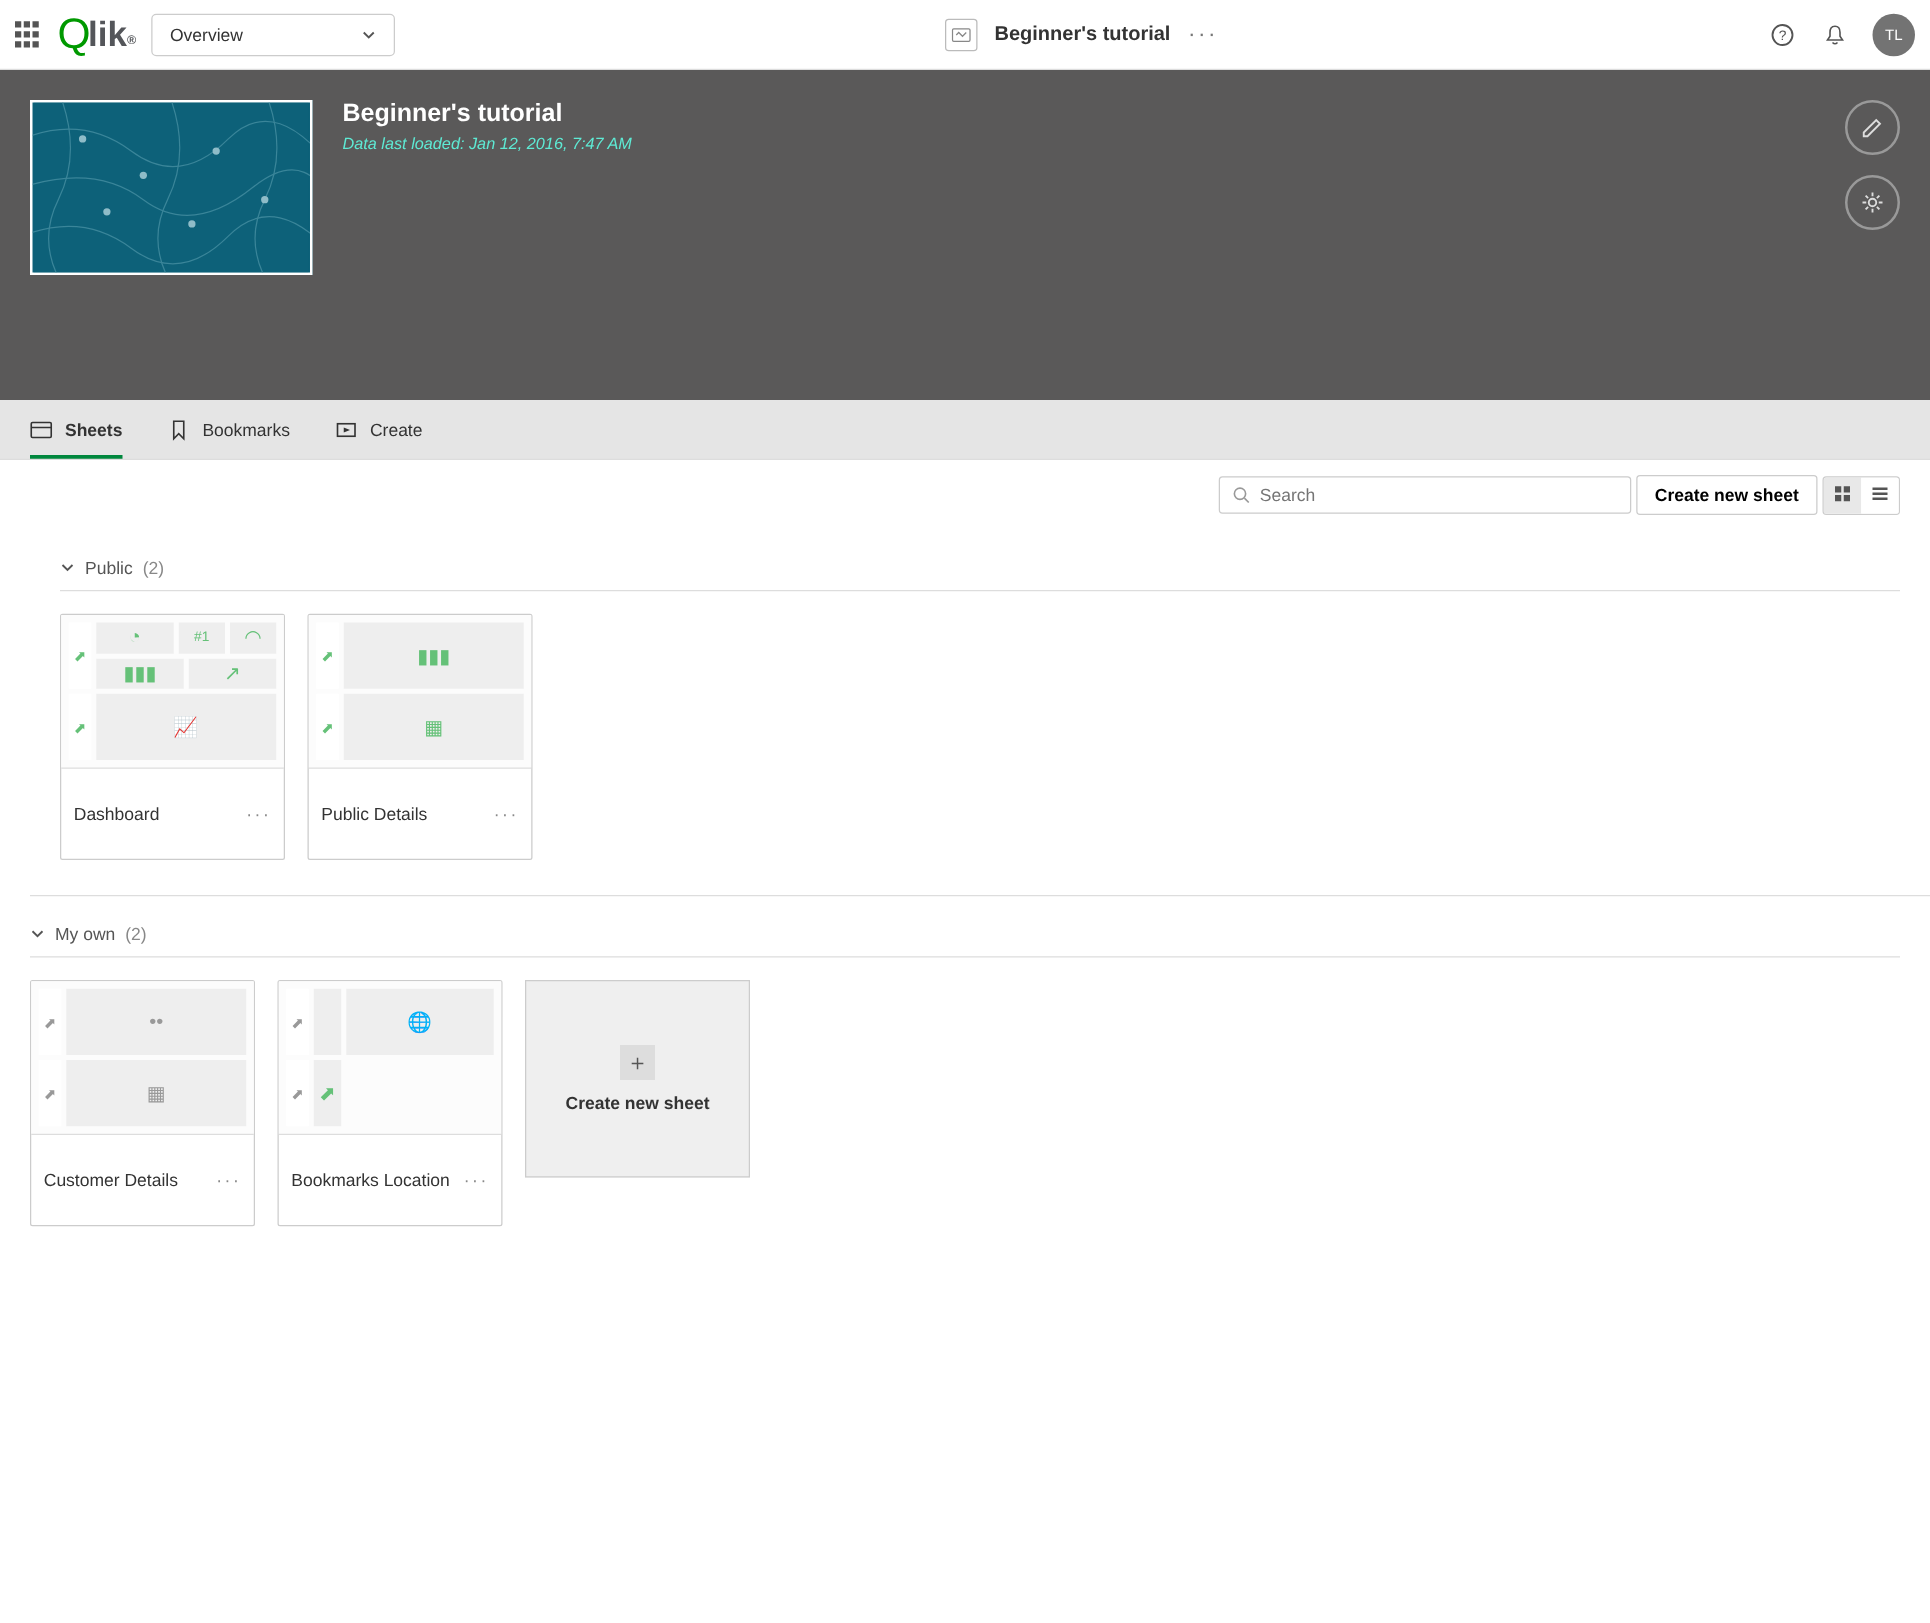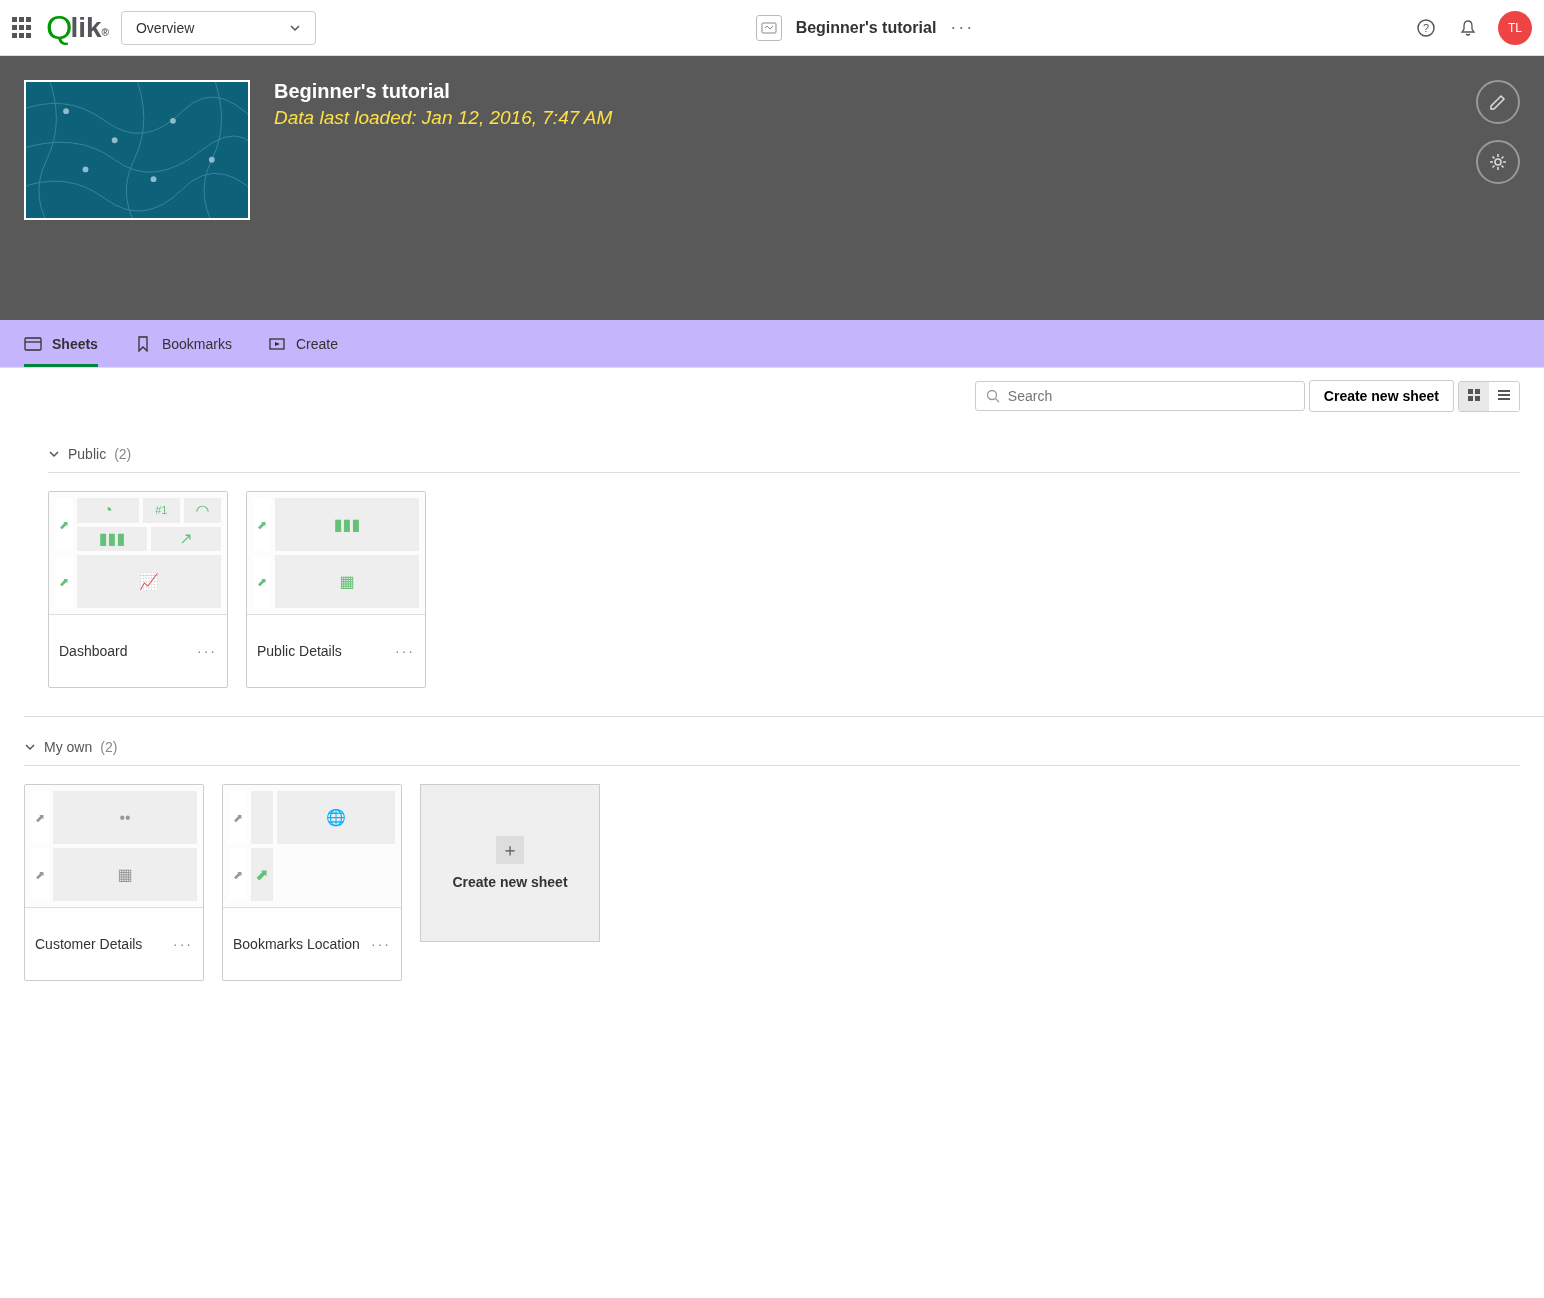--- a/index.html
+++ b/index.html
@@ -11,34 +11,34 @@
 .apps-icon span { width: 5px; height: 5px; background: #555; }
 .logo { font-size: 28px; font-weight: 700; color: #54565a; display: flex; align-items: center; }
 .logo-q { color: #009900; font-size: 34px; font-weight: 400; margin-right: -2px; }
 .dropdown { border: 1px solid #ccc; border-radius: 4px; padding: 8px 14px; min-width: 195px; display: flex; justify-content: space-between; align-items: center; cursor: pointer; background: #fff; }
 .topbar-center { flex: 1; display: flex; align-items: center; justify-content: center; gap: 14px; }
 .thumb-icon { width: 26px; height: 26px; border: 1px solid #bbb; border-radius: 3px; display: flex; align-items: center; justify-content: center; color: #888; }
 .app-title { font-size: 16px; font-weight: 600; }
 .more-dots { color: #777; font-size: 18px; letter-spacing: 2px; cursor: pointer; }
 .topbar-right { display: flex; align-items: center; gap: 18px; }
 .icon-btn { width: 24px; height: 24px; display: flex; align-items: center; justify-content: center; color: #555; cursor: pointer; }
-.avatar { width: 34px; height: 34px; border-radius: 50%; background: #ef4444; display: flex; align-items: center; justify-content: center; color: #fff; font-size: 12px; cursor: pointer; }
+.avatar { width: 34px; height: 34px; border-radius: 50%; background: #737373; display: flex; align-items: center; justify-content: center; color: #fff; font-size: 12px; cursor: pointer; }
 
 
 .hero { background: #5a5959; padding: 24px 24px 100px 24px; display: flex; gap: 24px; position: relative; }
 .hero-thumb { width: 226px; height: 140px; border: 2px solid #fff; background: #0d6179; position: relative; overflow: hidden; }
 .hero-thumb svg { width: 100%; height: 100%; }
 .hero-info h1 { color: #fff; font-size: 20px; font-weight: 600; margin-bottom: 4px; }
-.hero-info .meta { color: #fde047; font-style: italic; font-size: 19px; }
+.hero-info .meta { color: #5eead4; font-style: italic; font-size: 13px; }
 .hero-actions { position: absolute; right: 24px; top: 24px; display: flex; flex-direction: column; gap: 16px; }
 .round-btn { width: 44px; height: 44px; border: 2px solid #999; border-radius: 50%; background: #5a5959; display: flex; align-items: center; justify-content: center; color: #ddd; cursor: pointer; }
 .round-btn svg { width: 20px; height: 20px; }
 
 
-.tabs { background: #c4b5fd; border-bottom: 1px solid #ddd; display: flex; padding: 0 24px; gap: 36px; height: 48px; align-items: center; }
+.tabs { background: #e5e5e5; border-bottom: 1px solid #ddd; display: flex; padding: 0 24px; gap: 36px; height: 48px; align-items: center; }
 .tab { display: flex; align-items: center; gap: 10px; height: 100%; cursor: pointer; color: #333; border-bottom: 3px solid transparent; padding-top: 3px; }
 .tab.active { border-bottom-color: #00873d; font-weight: 600; }
 .tab svg { width: 18px; height: 18px; }
 
 
 .toolbar { display: flex; justify-content: flex-end; align-items: center; padding: 12px 24px; gap: 4px; }
 .search-box { width: 330px; border: 1px solid #ccc; border-radius: 3px; padding: 6px 10px; display: flex; align-items: center; gap: 8px; color: #999; }
 .search-box input { border: none; outline: none; flex: 1; font-size: 14px; }
 .create-btn { border: 1px solid #ccc; background: #fff; border-radius: 3px; padding: 7px 14px; font-size: 14px; cursor: pointer; font-weight: 600; }
 .view-toggle { border: 1px solid #ccc; border-radius: 3px; display: flex; overflow: hidden; }

